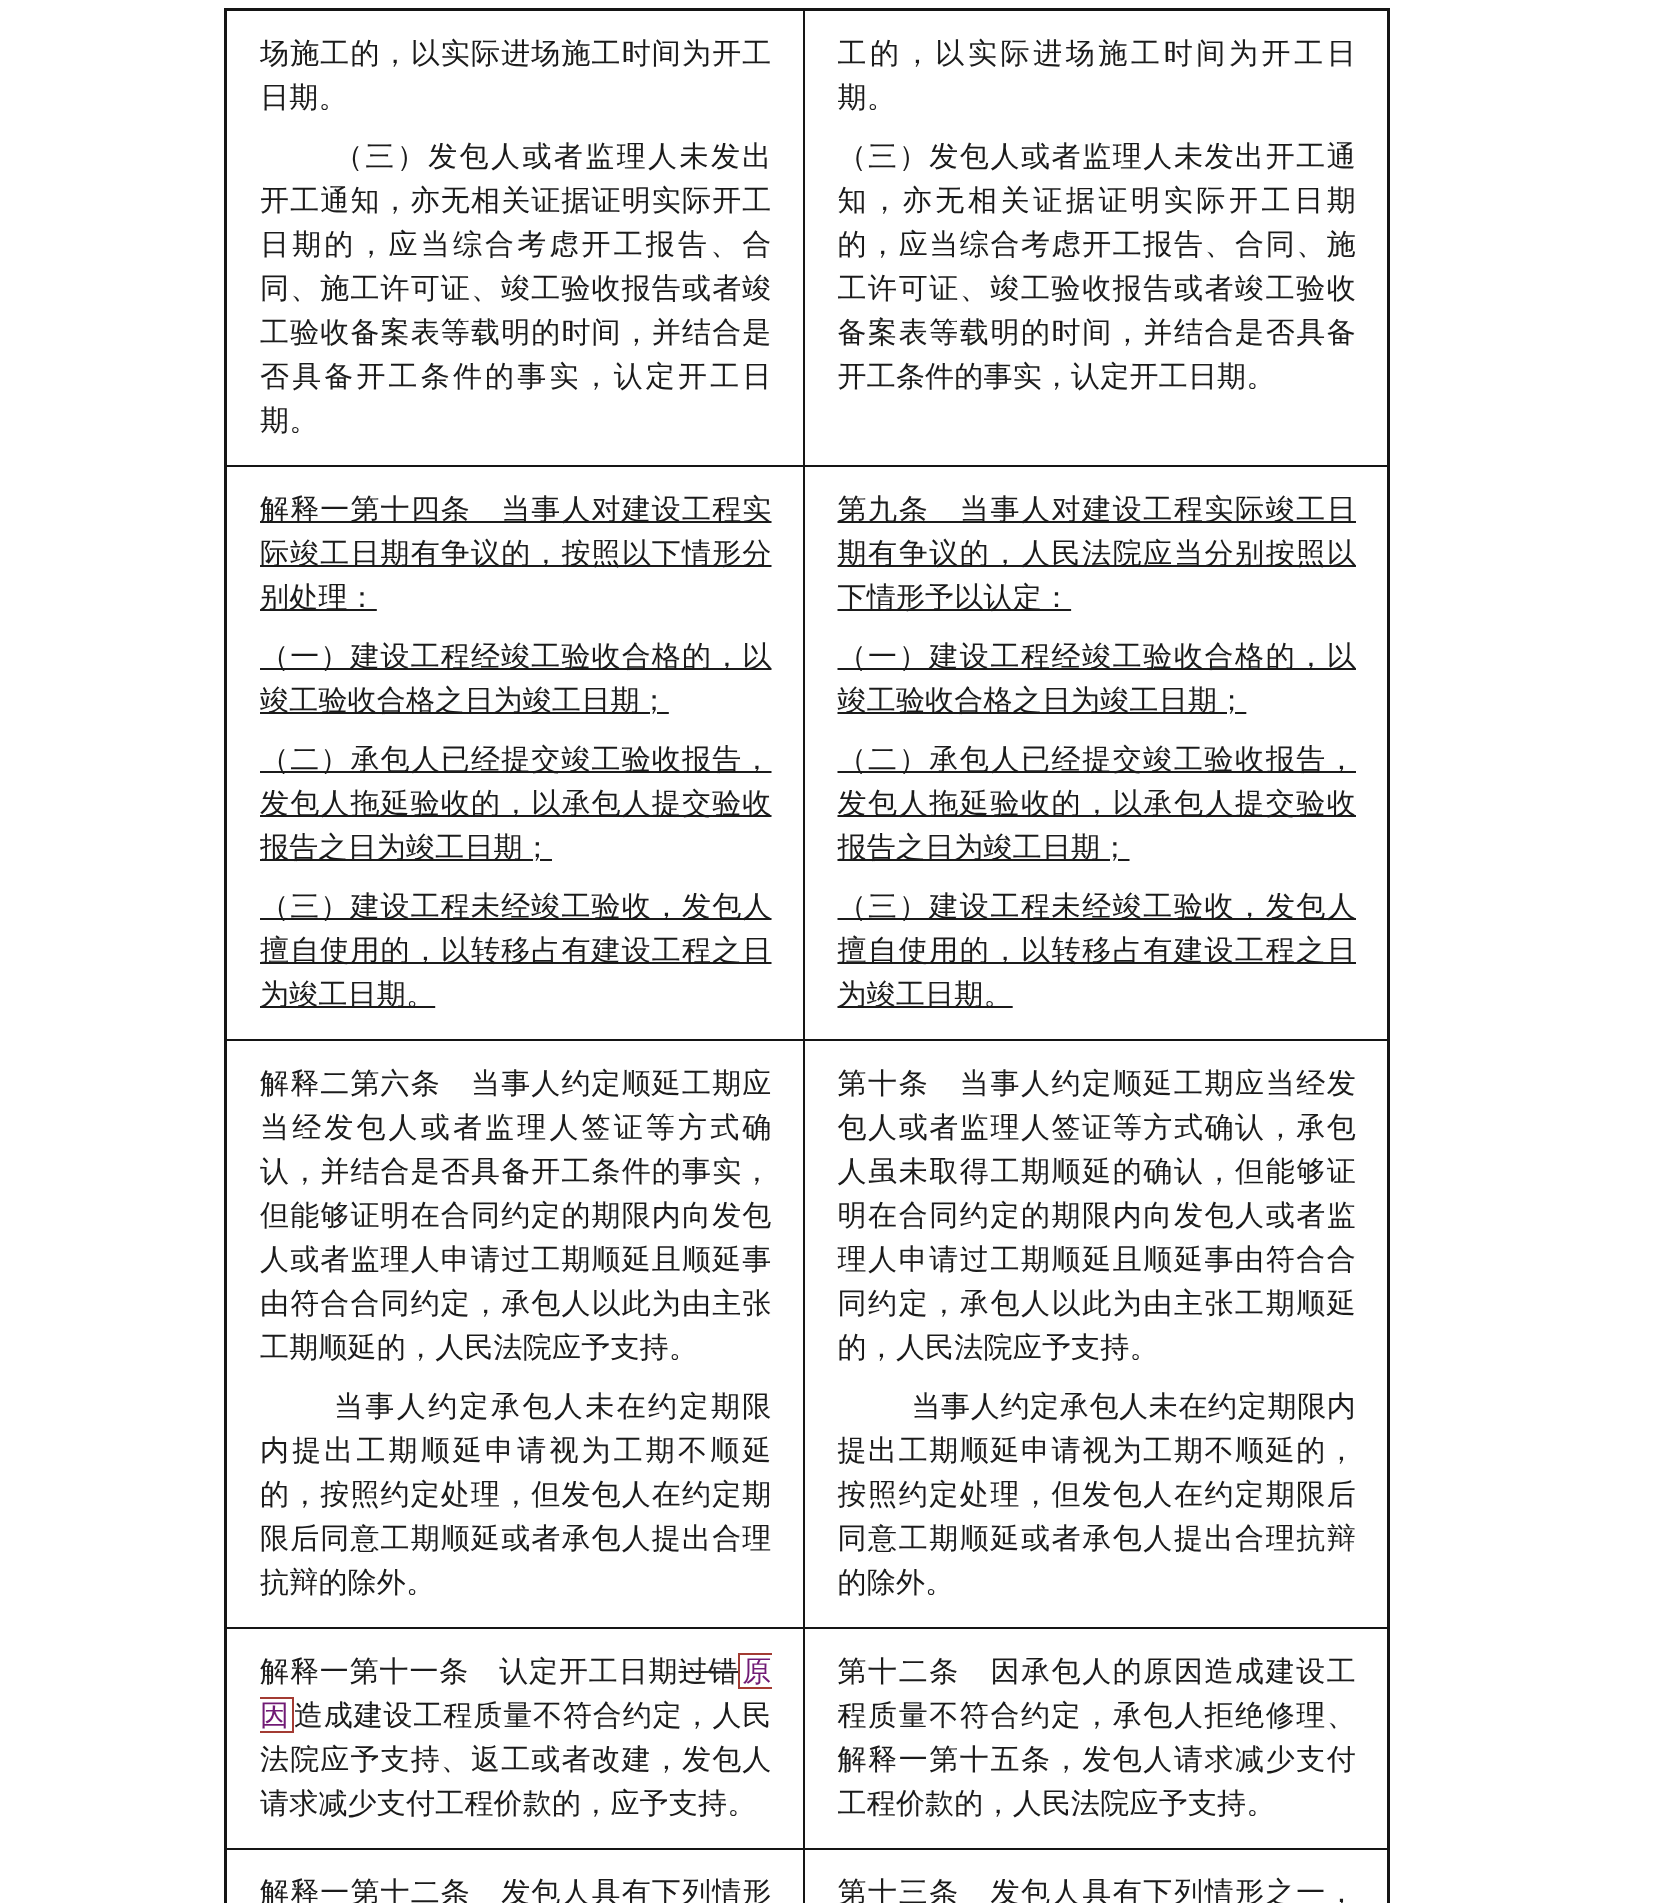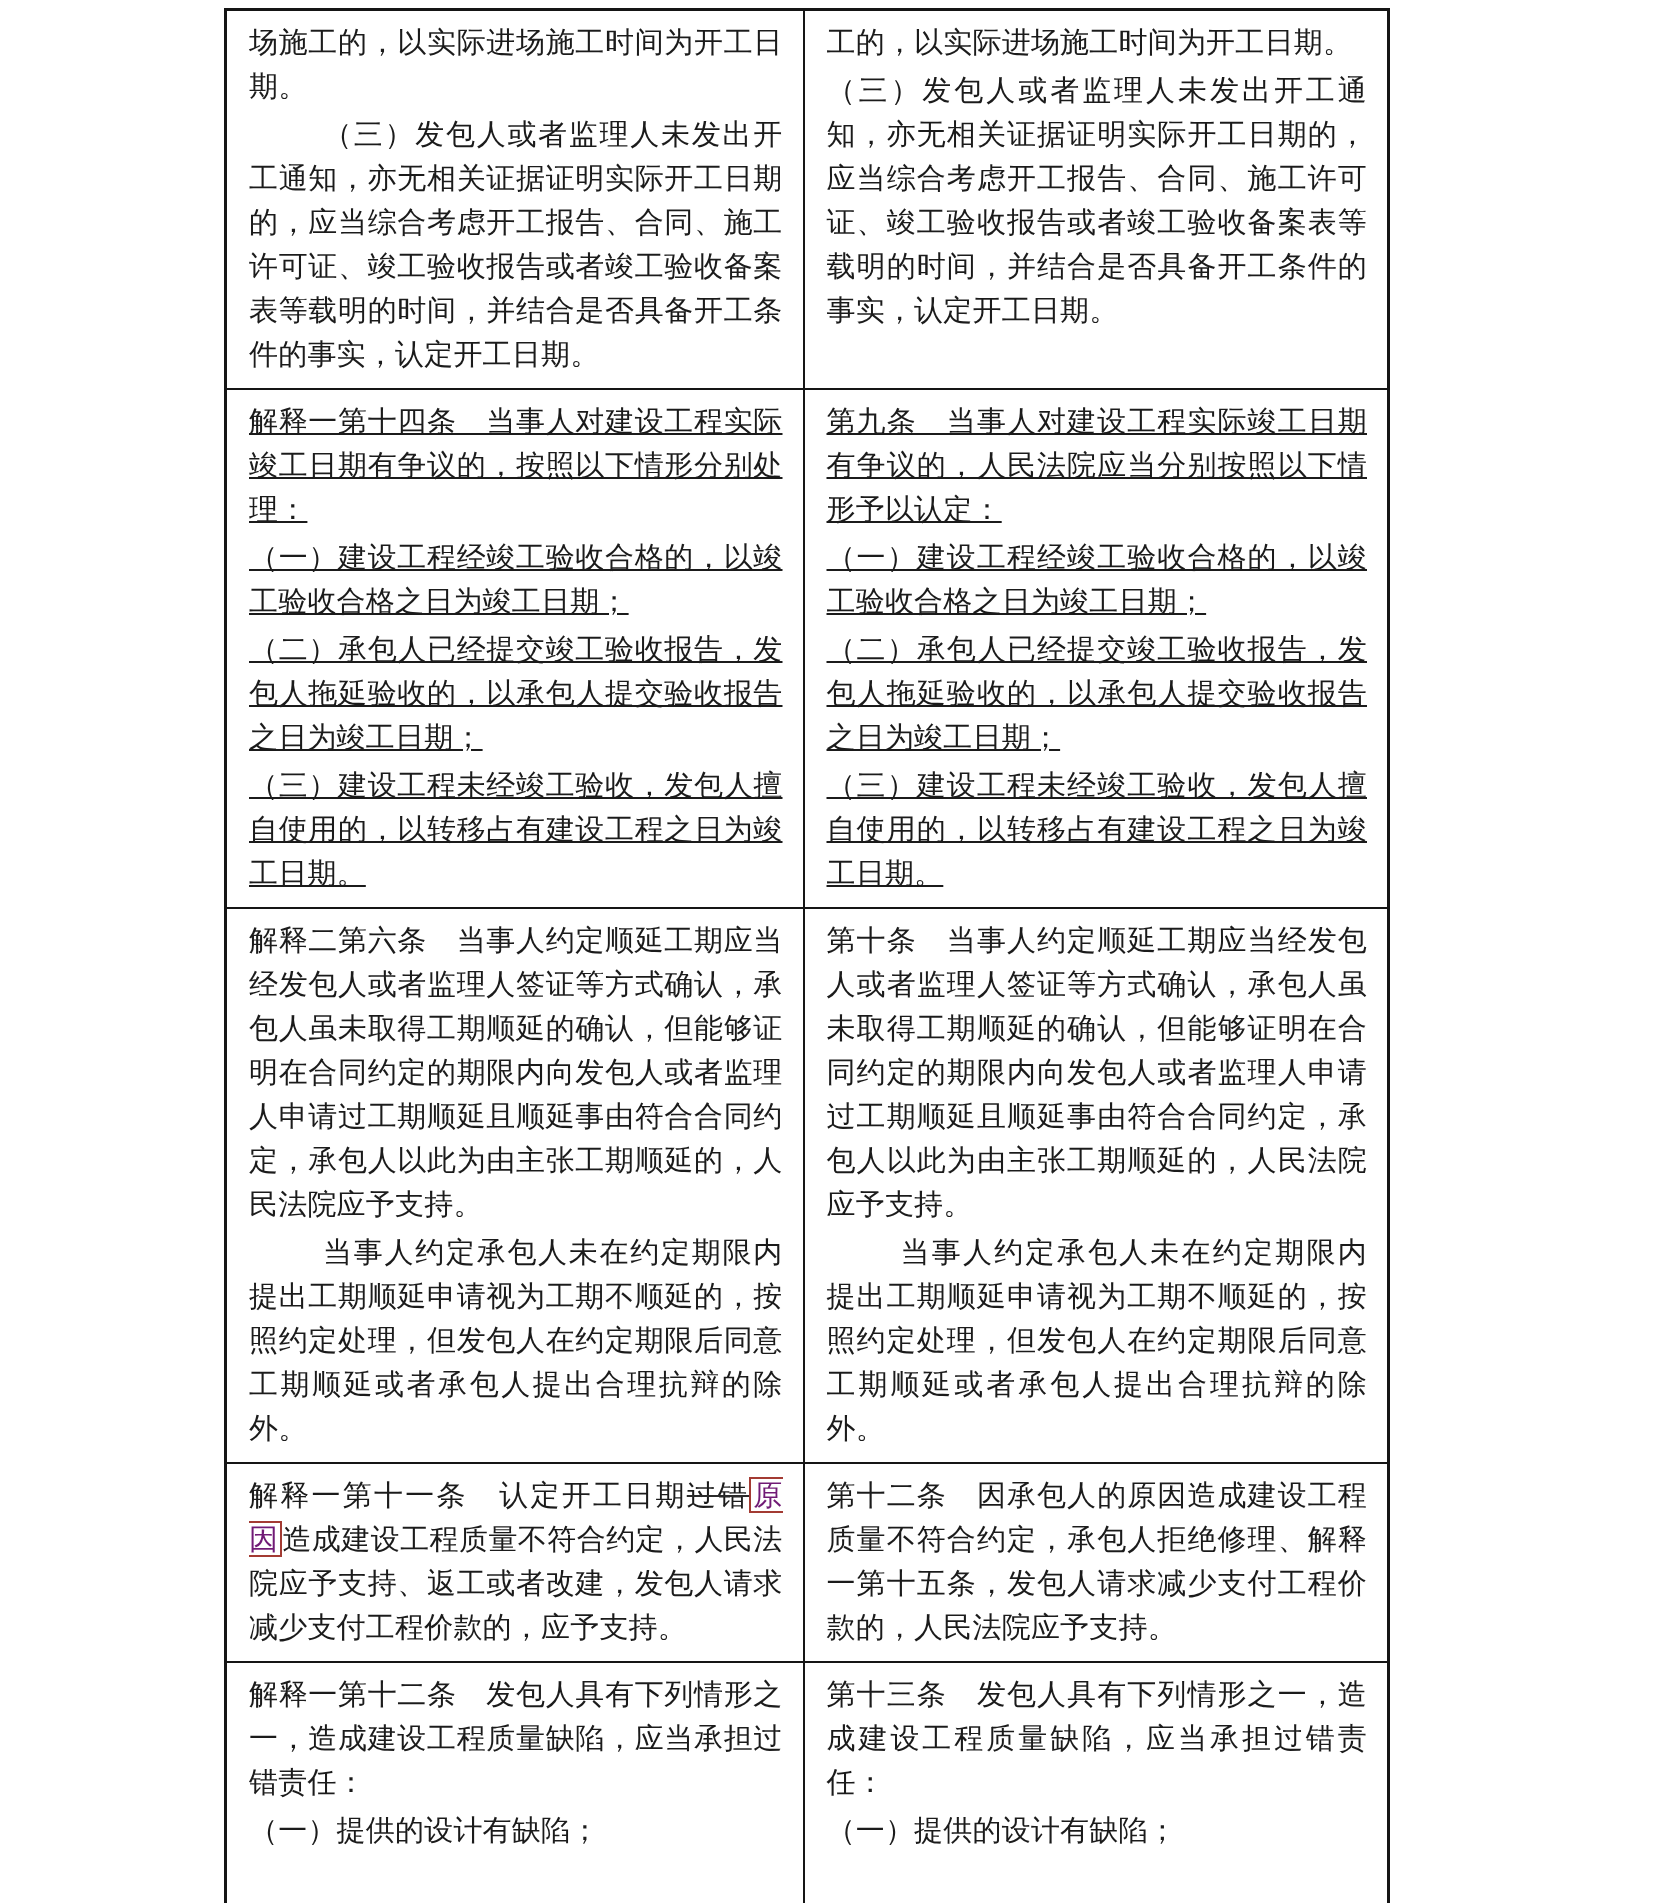--- a/index.html
+++ b/index.html
@@ -40,21 +40,21 @@
   }
   
   tr.r0 td { height: 330px; }
   tr.r1 td { height: 478px; text-decoration: underline; }
   tr.r2 td { height: 471px; }
   tr.r3 td { height: 139px; }
   tr.r4 td { height: 184px; }
   tr.r5 td { height: 243px; }
 
   p.para {
-    margin: 4px;
+    margin: 15px;
     padding: 0;
   }
   p.para.indent { text-indent: 2.55em; }
 
   span.run-del {
     text-decoration: line-through;
     text-decoration-thickness: 2px;
     text-decoration-color: #2a2a2a;
   }
   span.run-ins {
@@ -92,21 +92,21 @@
           </td>
           <td>
             <p class="para"><span>第九条　当事人对建设工程实际竣工日期有争议的，人民法院应当分别按照以下情形予以认定：</span></p>
             <p class="para"><span>（一）建设工程经竣工验收合格的，以竣工验收合格之日为竣工日期；</span></p>
             <p class="para"><span>（二）承包人已经提交竣工验收报告，发包人拖延验收的，以承包人提交验收报告之日为竣工日期；</span></p>
             <p class="para"><span>（三）建设工程未经竣工验收，发包人擅自使用的，以转移占有建设工程之日为竣工日期。</span></p>
           </td>
         </tr>
         <tr class="r2">
           <td>
-            <p class="para"><span>解释二第六条　当事人约定顺延工期应当经发包人或者监理人签证等方式确认，承包人虽未取得工期顺延的确认，但能够证明在合同约定的期限内向发包人或者监理人申请过工期顺延且顺延事由符合合同约定，承包人以此为由主张工期顺延的，人民法院应予支持。</span></p>
+            <p class="para"><span>解释二第六条　当事人约定顺延工期应当经发包人或者监理人签证等方式确认，并结合是否具备开工条件的事实，但能够证明在合同约定的期限内向发包人或者监理人申请过工期顺延且顺延事由符合合同约定，承包人以此为由主张工期顺延的，人民法院应予支持。</span></p>
             <p class="para indent"><span>当事人约定承包人未在约定期限内提出工期顺延申请视为工期不顺延的，按照约定处理，但发包人在约定期限后同意工期顺延或者承包人提出合理抗辩的除外。</span></p>
           </td>
           <td>
             <p class="para"><span>第十条　当事人约定顺延工期应当经发包人或者监理人签证等方式确认，承包人虽未取得工期顺延的确认，但能够证明在合同约定的期限内向发包人或者监理人申请过工期顺延且顺延事由符合合同约定，承包人以此为由主张工期顺延的，人民法院应予支持。</span></p>
             <p class="para indent"><span>当事人约定承包人未在约定期限内提出工期顺延申请视为工期不顺延的，按照约定处理，但发包人在约定期限后同意工期顺延或者承包人提出合理抗辩的除外。</span></p>
           </td>
         </tr>
         <tr class="r4">
           <td>
             <p class="para"><span>解释一第十一条　认定开工日期</span><span class="run-del">过错</span><span class="run-ins" style="color: #701a75; border-color: rgb(163, 59, 51);">原因</span><span>造成建设工程质量不符合约定，人民法院应予支持、返工或者改建，发包人请求减少支付工程价款的，应予支持。</span></p>

